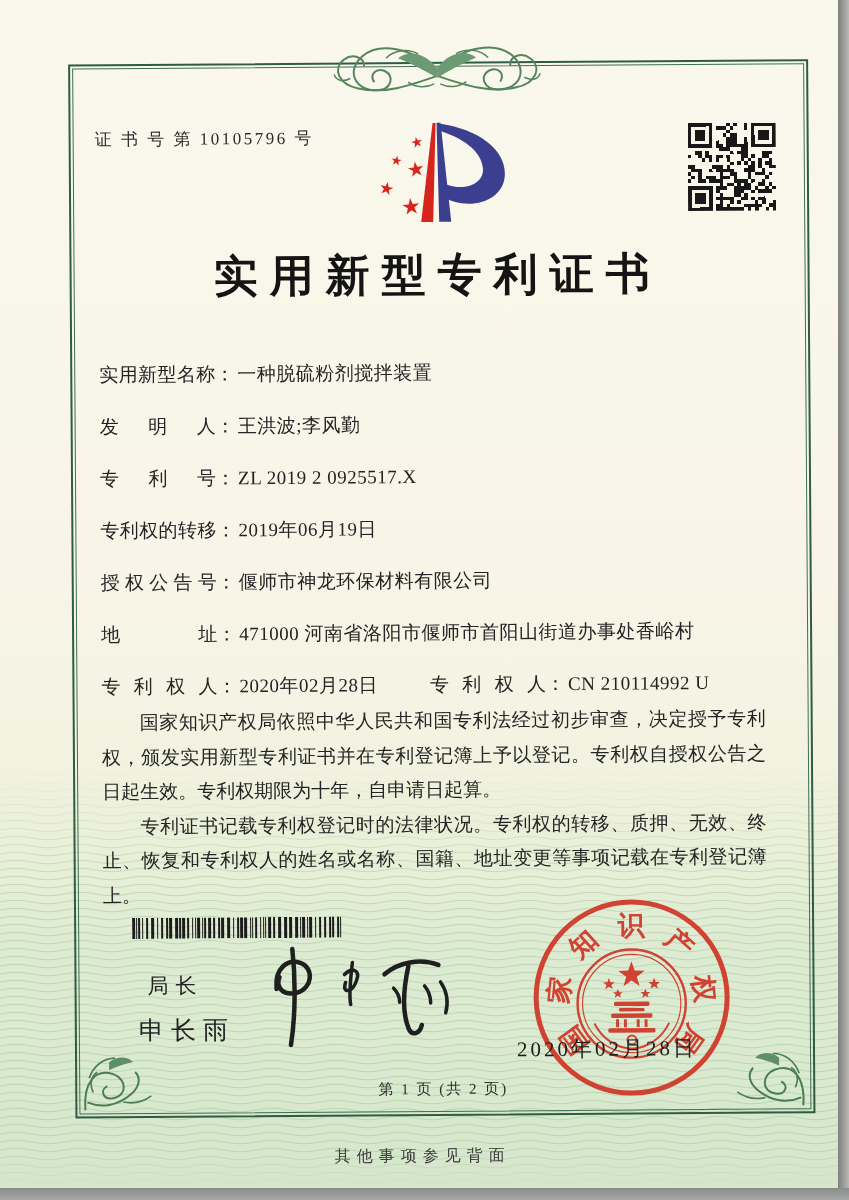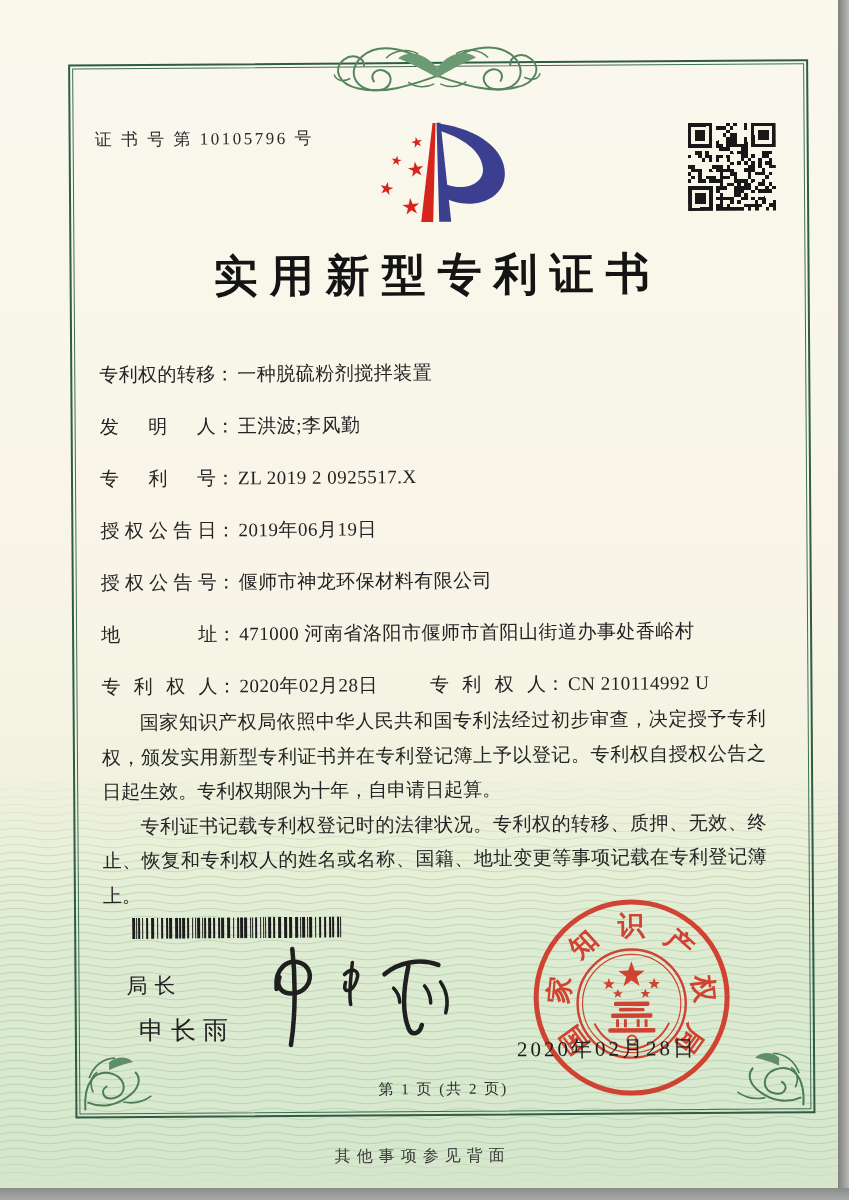--- a/index.html
+++ b/index.html
@@ -44,21 +44,21 @@
   .fcolon{display:inline-block;}
   .fvalue{display:inline-block;margin-left:3px;letter-spacing:.5px;}
   .grant2{margin-left:52px;}
 
   .paras{position:absolute;left:101px;top:704px;width:664px;font-size:19px;
     line-height:34.5px;color:#242424;text-align:justify;}
   .paras p{margin:0;text-indent:2em;}
 
   .barcode{position:absolute;left:130px;top:916px;width:212px;height:21px;}
 
-  .sig-title{position:absolute;left:124px;top:970px;font-size:21px;letter-spacing:7px;color:#222;}
+  .sig-title{position:absolute;left:145px;top:970px;font-size:21px;letter-spacing:7px;color:#222;}
   .sig-name{position:absolute;left:136px;top:1012px;font-size:25px;letter-spacing:7px;color:#222;}
   .signature{position:absolute;left:246px;top:936px;width:218px;height:118px;}
 
   .seal{position:absolute;left:531px;top:901px;width:196px;height:196px;box-sizing:border-box;
     border:5px solid #d03728;border-radius:50%;opacity:.93;}
   .seal .emblem{position:absolute;left:50%;top:53%;width:118px;height:118px;transform:translate(-50%,-50%);}
   .seal .ring-ch{position:absolute;font-size:27px;font-weight:700;color:#d03728;
     font-family:"Liberation Serif","DejaVu Serif",serif;}
   .seal-date{position:absolute;left:514px;top:1036px;font-size:21px;letter-spacing:3px;color:#1d1d1d;}
 
@@ -333,30 +333,30 @@
           <rect x="0" y="18" width="7" height="7" fill="#181818"></rect>
           <rect x="1" y="19" width="5" height="5" fill="#f8f5e8"></rect>
           <rect x="2" y="20" width="3" height="3" fill="#181818"></rect>
         </svg>
     </div>
 
     <div class="title">实用新型专利证书</div>
 
     <div class="fields">
       <div class="frow">
-        <span class="flabel">专利权的转移</span><span class="fcolon">：</span><span class="fvalue">一种脱硫粉剂搅拌装置</span>
+        <span class="flabel">实用新型名称</span><span class="fcolon">：</span><span class="fvalue">一种脱硫粉剂搅拌装置</span>
       </div>
       <div class="frow">
         <span class="flabel">发明人</span><span class="fcolon">：</span><span class="fvalue">王洪波;李风勤</span>
       </div>
       <div class="frow">
         <span class="flabel">专利号</span><span class="fcolon">：</span><span class="fvalue">ZL 2019 2 0925517.X</span>
       </div>
       <div class="frow">
-        <span class="flabel">授权公告日</span><span class="fcolon">：</span><span class="fvalue">2019年06月19日</span>
+        <span class="flabel">专利权的转移</span><span class="fcolon">：</span><span class="fvalue">2019年06月19日</span>
       </div>
       <div class="frow">
         <span class="flabel">授权公告号</span><span class="fcolon">：</span><span class="fvalue">偃师市神龙环保材料有限公司</span>
       </div>
       <div class="frow">
         <span class="flabel">地址</span><span class="fcolon">：</span><span class="fvalue">471000 河南省洛阳市偃师市首阳山街道办事处香峪村</span>
       </div>
       <div class="frow">
         <span class="flabel">专利权人</span><span class="fcolon">：</span><span class="fvalue">2020年02月28日</span><span class="flabel grant2">专利权人</span><span class="fcolon">：</span><span class="fvalue">CN 210114992 U</span>
       </div>

